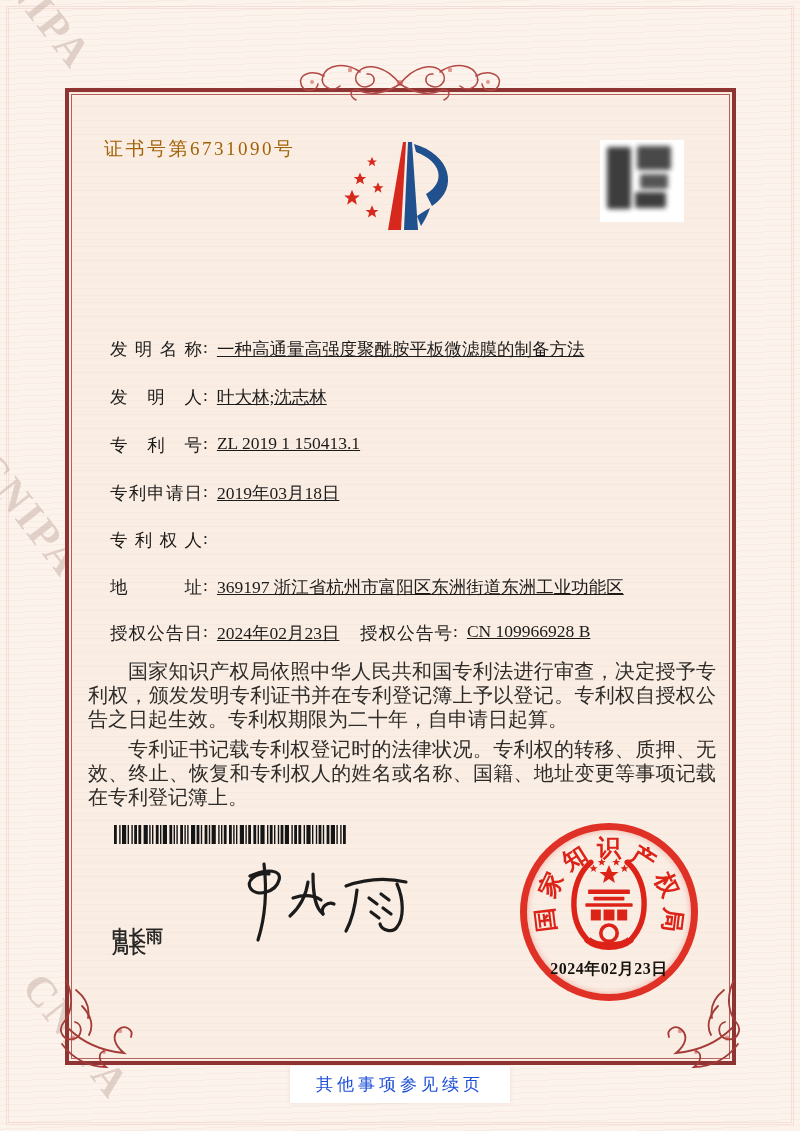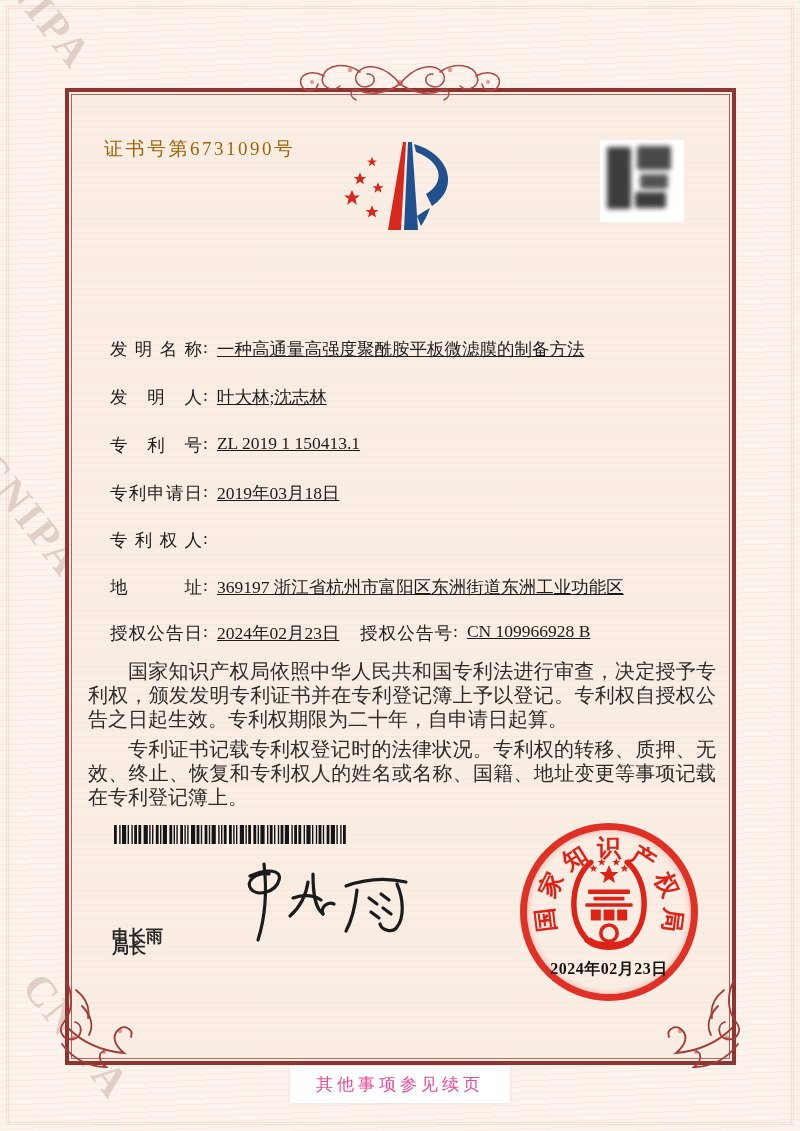--- a/index.html
+++ b/index.html
@@ -56,21 +56,21 @@
   .seal{position:absolute;left:520px;top:823px;width:178px;height:178px;z-index:6;}
   .seal-ring{position:absolute;inset:0;border:7px solid rgba(222,38,27,.95);border-radius:50%;
              box-shadow:inset 0 0 6px rgba(222,38,27,.35);}
   .seal-char{position:absolute;left:50%;top:50%;font:700 24px "Liberation Serif","DejaVu Serif",serif;color:#dd2318;}
   .seal-emblem{position:absolute;left:50%;top:46%;transform:translate(-50%,-50%);}
   .seal-date{position:absolute;left:0;right:0;top:136px;text-align:center;font-size:16px;
              letter-spacing:.5px;color:#16130f;font-weight:600;}
 
   .page-info{position:absolute;left:0;right:0;top:1030px;text-align:center;font-size:14px;color:#2b2826;letter-spacing:2px;}
   .note-box{position:absolute;left:50%;top:1066px;transform:translateX(-50%);background:#ffffff;
-            padding:7px 26px;font-size:17px;letter-spacing:4px;color:#ec4899;box-shadow:0 0 4px rgba(120,90,80,.12);}
+            padding:7px 26px;font-size:17px;letter-spacing:4px;color:#1d4ed8;box-shadow:0 0 4px rgba(120,90,80,.12);}
 </style>
 </head>
 <body>
 
 <div class="page">
   <div class="edge-deco"></div>
 
   <span class="wm" style="left:-34px;top:-18px;">CNIPA</span>
   <span class="wm" style="left:196px;top:150px;">CNIPA</span>
   <span class="wm" style="left:532px;top:332px;">CNIPA</span>

